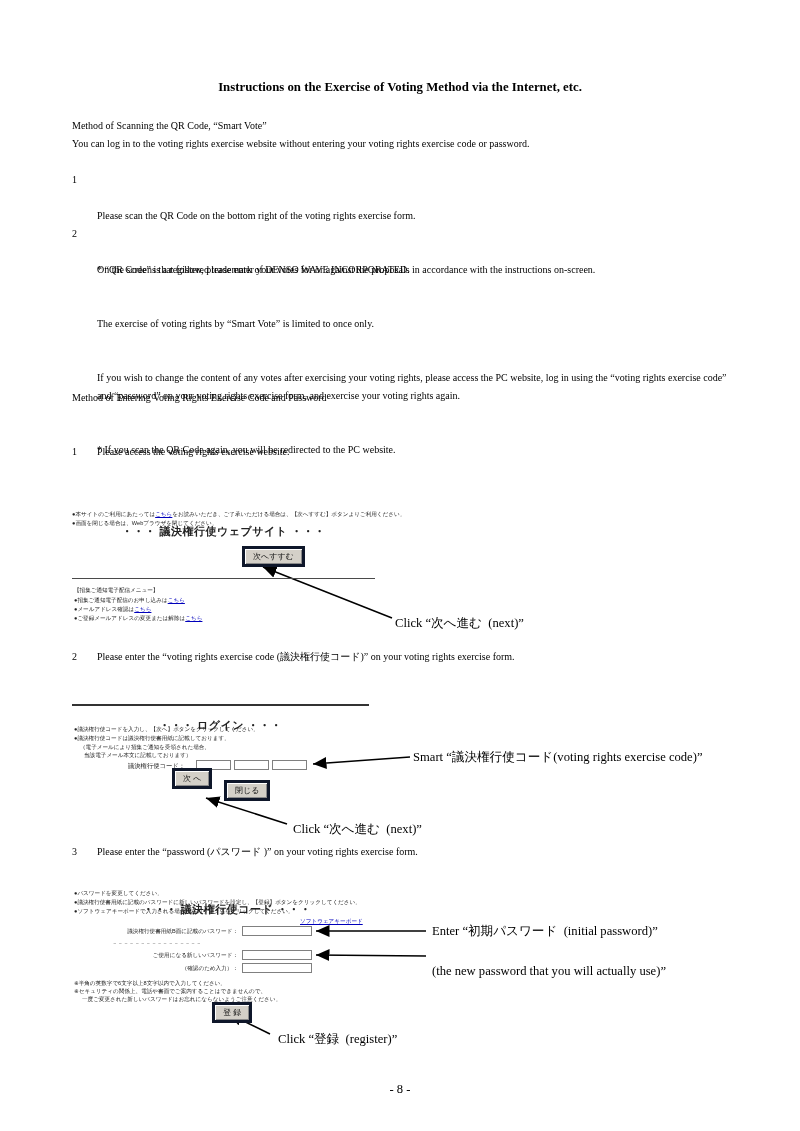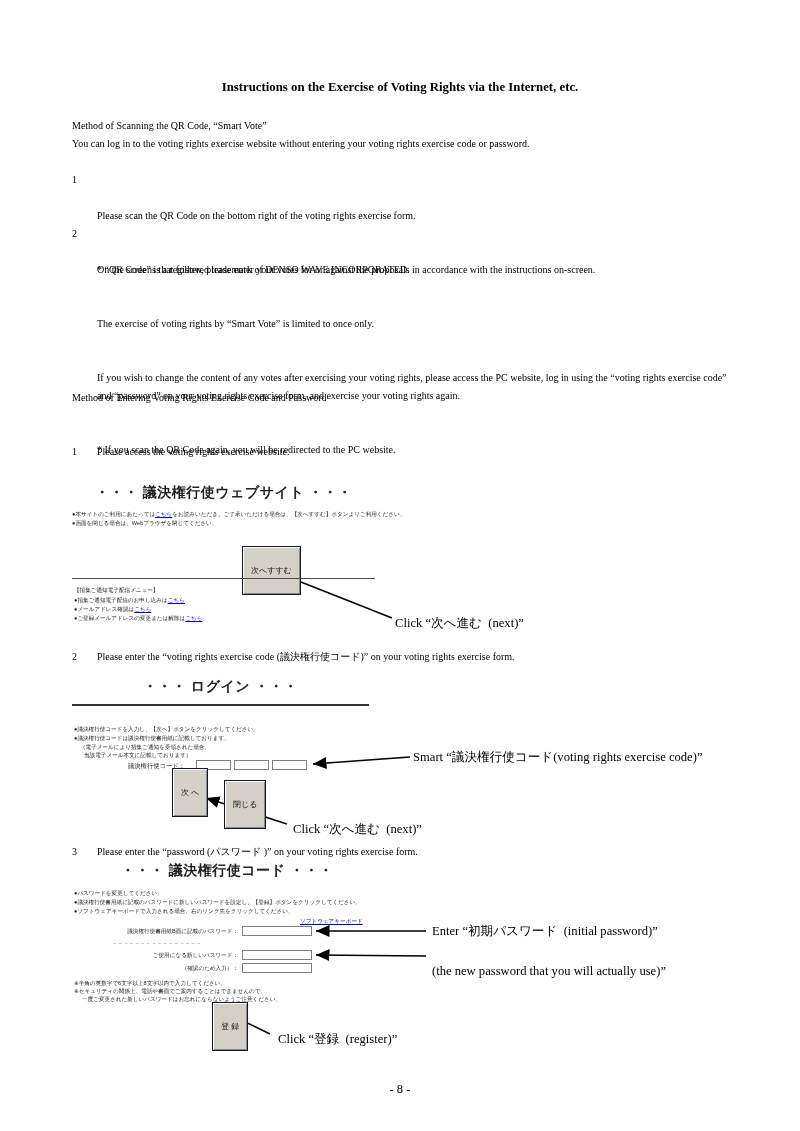--- a/index.html
+++ b/index.html
@@ -11,27 +11,27 @@
   .doc-title { position:absolute; top:80px; left:0; width:100%; text-align:center;
                font-weight:bold; font-size:12.8px; }
   .t { position:absolute; font-size:10px; line-height:18px; white-space:pre-wrap; }
   .nowrap { white-space:nowrap; }
   .item { display:flex; }
   .num { width:25px; flex:none; }
   .ibody { flex:1; }
   .lblcol { width:248px; flex:none; }
 
   .shot { position:absolute; font-family:"Liberation Sans","DejaVu Sans",sans-serif; }
-  .shot-title { position:absolute; left:0; right:0; text-align:center; font-size:14px;
-                font-weight:bold; color:#222; letter-spacing:0.5px; white-space:nowrap; }
+  .shot-title { position:absolute; left:0; right:0; text-align:center; font-size:11px;
+                font-weight:bold; color:#222; letter-spacing:0.5px; white-space:nowrap;margin-top:40px; }
   .tiny { position:absolute; font-size:5.6px; line-height:7px; color:#222; white-space:nowrap; }
   .link { color:#0000bb; text-decoration:underline; }
-  .btn3d { position:absolute; background:#d4d0c8; border:1px solid #0f172a;
+  .btn3d { position:absolute; background:#d4d0c8; border:3px solid #0f172a;
            box-shadow: inset 1px 1px 0 #ffffff, inset -1px -1px 0 #8a8a8a;
-           font-size:8px; line-height:11px; padding:18px 8px; color:#111; white-space:nowrap; }
+           font-size:8px; line-height:11px; padding:2px 8px; color:#111; white-space:nowrap; }
   .hline { position:absolute; height:1px; background:#4a4a4a; left:0; right:0; }
   .ibox { position:absolute; background:#fff; border:1px solid #808080; }
   .segwrap { position:absolute; display:flex; gap:3px; }
   .seg { width:35px; height:10px; background:#fff; border:1px solid #808080; }
 
   .ann { position:absolute; font-size:12.6px; line-height:18px; white-space:pre; }
   .arrows { position:absolute; top:0; left:0; pointer-events:none; }
   .arrow { stroke:#000; stroke-width:1.5; marker-end:url(#ah); }
   .footer { position:absolute; top:1082px; left:0; width:100%; text-align:center; font-size:12.6px; }
 </style>
@@ -47,21 +47,21 @@
       </marker>
     </defs>
     <line class="arrow" x1="392" y1="618" x2="263" y2="567"></line>
     <line class="arrow" x1="410" y1="757" x2="313" y2="764"></line>
     <line class="arrow" x1="287" y1="824" x2="206" y2="798"></line>
     <line class="arrow" x1="426" y1="931" x2="316" y2="931"></line>
     <line class="arrow" x1="426" y1="956" x2="316" y2="955"></line>
     <line class="arrow" x1="270" y1="1034" x2="229" y2="1014"></line>
   </svg>
 
-  <div class="doc-title">Instructions on the Exercise of Voting Rights via the Internet, etc.</div>
+  <div class="doc-title">Instructions on the Exercise of Voting Method via the Internet, etc.</div>
 
   <div class="t" style="top:117px;left:72px">Method of Scanning the QR Code, “Smart Vote”</div>
   <div class="t" style="top:135px;left:72px">You can log in to the voting rights exercise website without entering your voting rights exercise code or password.</div>
 
   <div class="t item" style="top:171px;left:72px;width:660px">
     <div class="num">1</div>
     <div class="ibody">
       <div>Please scan the QR Code on the bottom right of the voting rights exercise form.</div>
       <div>* “QR Code” is a registered trademark of DENSO WAVE INCORPORATED.</div>
     </div>

